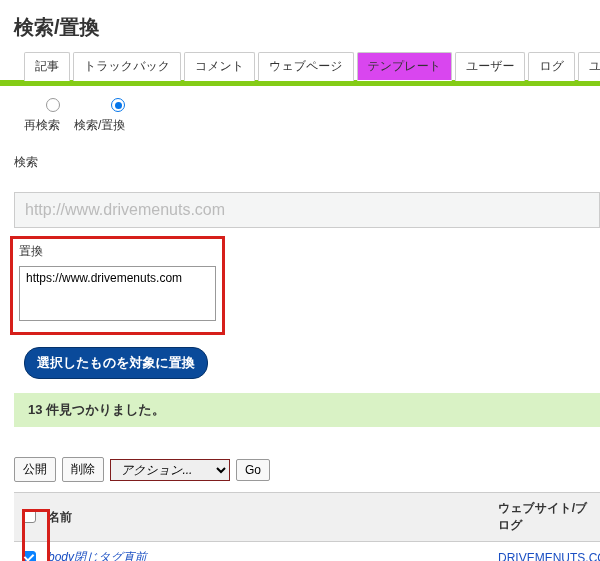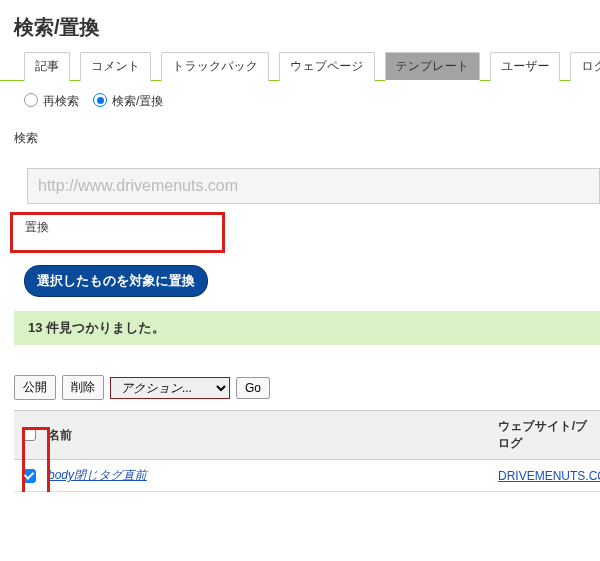--- a/index.html
+++ b/index.html
@@ -1,31 +1,31 @@
 <!DOCTYPE html>
 <html><head>
 <meta charset="utf-8">
 <style>
 * { box-sizing: border-box; margin: 0; padding: 0; }
 body { font-family: "Hiragino Kaku Gothic Pro", "Meiryo", sans-serif; font-size: 12px; color: #333; background: #fff; width: 600px; }
 .page-title { font-size: 20px; font-weight: bold; padding: 14px 14px 10px 14px; }
-.tabs { display: flex; flex-wrap: nowrap; gap: 10px; padding: 0 14px 0 24px; border-bottom: 1px solid #84cc16; }
+.tabs { display: flex; flex-wrap: nowrap; gap: 3px; padding: 0 14px 0 24px; border-bottom: 6px solid #84cc16; }
 .tab { border: 1px solid #ccc; border-bottom: none; padding: 5px 10px; font-size: 12px; background: #fff; cursor: pointer; color: #333; position: relative; top: 1px; border-radius: 2px 2px 0 0; white-space: nowrap; }
-.tab.active { background: #a3a3a3; border-bottom: 1px solid #fff; }
+.tab.active { background: #d946ef; border-bottom: 1px solid #fff; }
 .radios { display: flex; gap: 14px; padding: 12px 24px; align-items: center; font-size: 12px; }
-.radio { display: inline-flex; align-items: flex-start; gap: 5px; cursor: pointer; }
+.radio { display: inline-flex; align-items: flex-end; gap: 5px; cursor: pointer; flex-direction: column; }
 .radio-circle { width: 14px; height: 14px; border: 1px solid #999; border-radius: 50%; display: inline-flex; align-items: center; justify-content: center; }
 .radio-circle.checked { border-color: #0676ea; }
 .radio-dot { width: 7px; height: 7px; background: #0676ea; border-radius: 50%; }
 .section { padding: 8px 14px 4px 14px; }
 .section-label { font-size: 12px; margin-bottom: 9px; display: block; }
-.search-field-wrap { padding: 8px 0 0 14px; margin-left: 13px; }
+.search-field-wrap { padding: 8px 0 0 14px; }
 .search-field { width: 100%; border: 1px solid #ccc; background: #f4f5f5; padding: 8px 10px; font-size: 16px; color: #bbb; }
 .search-field::placeholder { color: #bbb; }
-.replace-outline { border: 3px solid #d61f1a; margin: 8px 0 12px 10px; width: 215px; padding: 4px 6px 8px 12px; }
+.replace-outline { border: 3px solid #d61f1a; margin: 8px 0 12px 10px; width: 215px; padding: 4px 6px 8px 6px; }
 .replace-label { font-size: 12px; margin-bottom: 6px; display: block; }
 .replace-box { width: 100%; height: 55px; border: 1px solid #999; padding: 4px 6px; font-size: 12px; font-family: inherit; resize: none; }
 .btn-primary { background: #0a4a9a; color: #fff; border: 1px solid #05326a; padding: 6px 12px; font-size: 13px; font-weight: bold; cursor: pointer; border-radius: 15px; margin: 0 0 14px 24px; display: inline-block; }
 .result-banner { background: #d9f2c5; color: #333; font-size: 13px; font-weight: bold; padding: 8px 14px; margin: 0 0 0 14px; }
 .toolbar { display: flex; gap: 6px; align-items: center; padding: 30px 14px 10px 14px; }
 .btn { border: 1px solid #999; background: #f8f8f8; padding: 3px 8px; font-size: 12px; cursor: pointer; border-radius: 2px; }
 .select { border: 1px solid #7f1d1d; padding: 2px 6px; font-size: 12px; min-width: 120px; font-style: italic; }
 table { border-collapse: collapse; width: calc(100% - 14px); margin-left: 14px; table-layout: fixed; }
 th { background: #f0f0f0; border-top: 1px solid #ccc; border-bottom: 1px solid #ccc; padding: 7px 8px; text-align: left; font-size: 12px; font-weight: bold; }
 td { border-bottom: 1px solid #ddd; padding: 7px 8px; font-size: 12px; white-space: nowrap; overflow: hidden; text-overflow: clip; }
@@ -42,22 +42,22 @@
 </style>
 </head>
 <body>
 
 
 
 <div class="page-title">検索/置換</div>
 
 <div class="tabs" id="tabs-container">
     <div class="tab">記事</div>
+    <div class="tab">トラックバック</div>
     <div class="tab">コメント</div>
-    <div class="tab">トラックバック</div>
     <div class="tab">ウェブページ</div>
     <div class="tab active">テンプレート</div>
     <div class="tab">ユーザー</div>
     <div class="tab">ログ</div>
     <div class="tab">ユーザー</div>
   </div>
 
 <div class="radios">
   <label class="radio">
     <span class="radio-circle"></span>
@@ -73,20 +73,21 @@
 
 <div class="section">
   <span class="section-label">検索</span>
 </div>
 <div class="search-field-wrap">
   <input class="search-field" placeholder="http://www.drivemenuts.com" style="">
 </div>
 
 <div class="replace-outline">
   <span class="replace-label">置換</span>
+  <textarea class="replace-box" id="replace-textarea" style="">https://www.drivemenuts.com</textarea>
 </div>
 
 <button class="btn-primary">選択したものを対象に置換</button>
 
 <div class="result-banner">13 件見つかりました。</div>
 
 <div class="toolbar">
   <button class="btn">公開</button>
   <button class="btn">削除</button>
   <select class="select">

